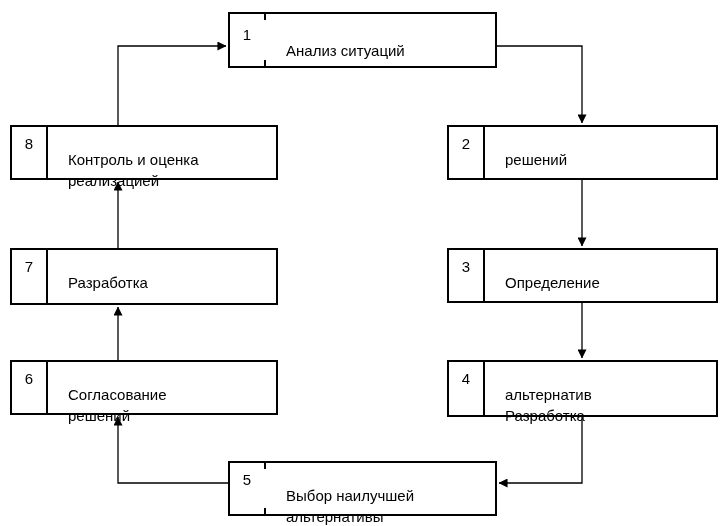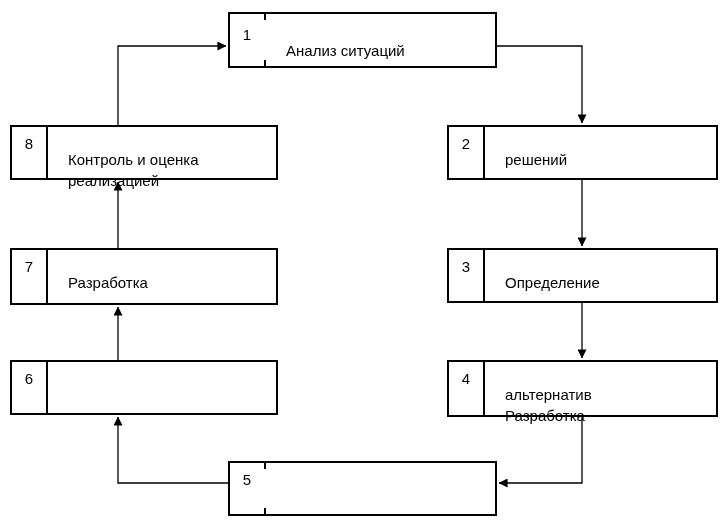--- a/index.html
+++ b/index.html
@@ -86,25 +86,33 @@
     <div class="divider"></div>
     <div class="label">
       <span>альтернатив</span>
       <span>Разработка</span>
     </div>
   </div>
 
   <div class="box b5">
     <div class="num">5</div>
     <div class="divider ticks"></div>
+    <div class="label">
+      <span>Выбор наилучшей</span>
+      <span>альтернативы</span>
+    </div>
   </div>
 
   <div class="box b6">
     <div class="num">6</div>
     <div class="divider"></div>
+    <div class="label">
+      <span>Согласование</span>
+      <span>решений</span>
+    </div>
   </div>
 
   <div class="box b7">
     <div class="num">7</div>
     <div class="divider"></div>
     <div class="label">
       <span>Разработка</span>
     </div>
   </div>
 

